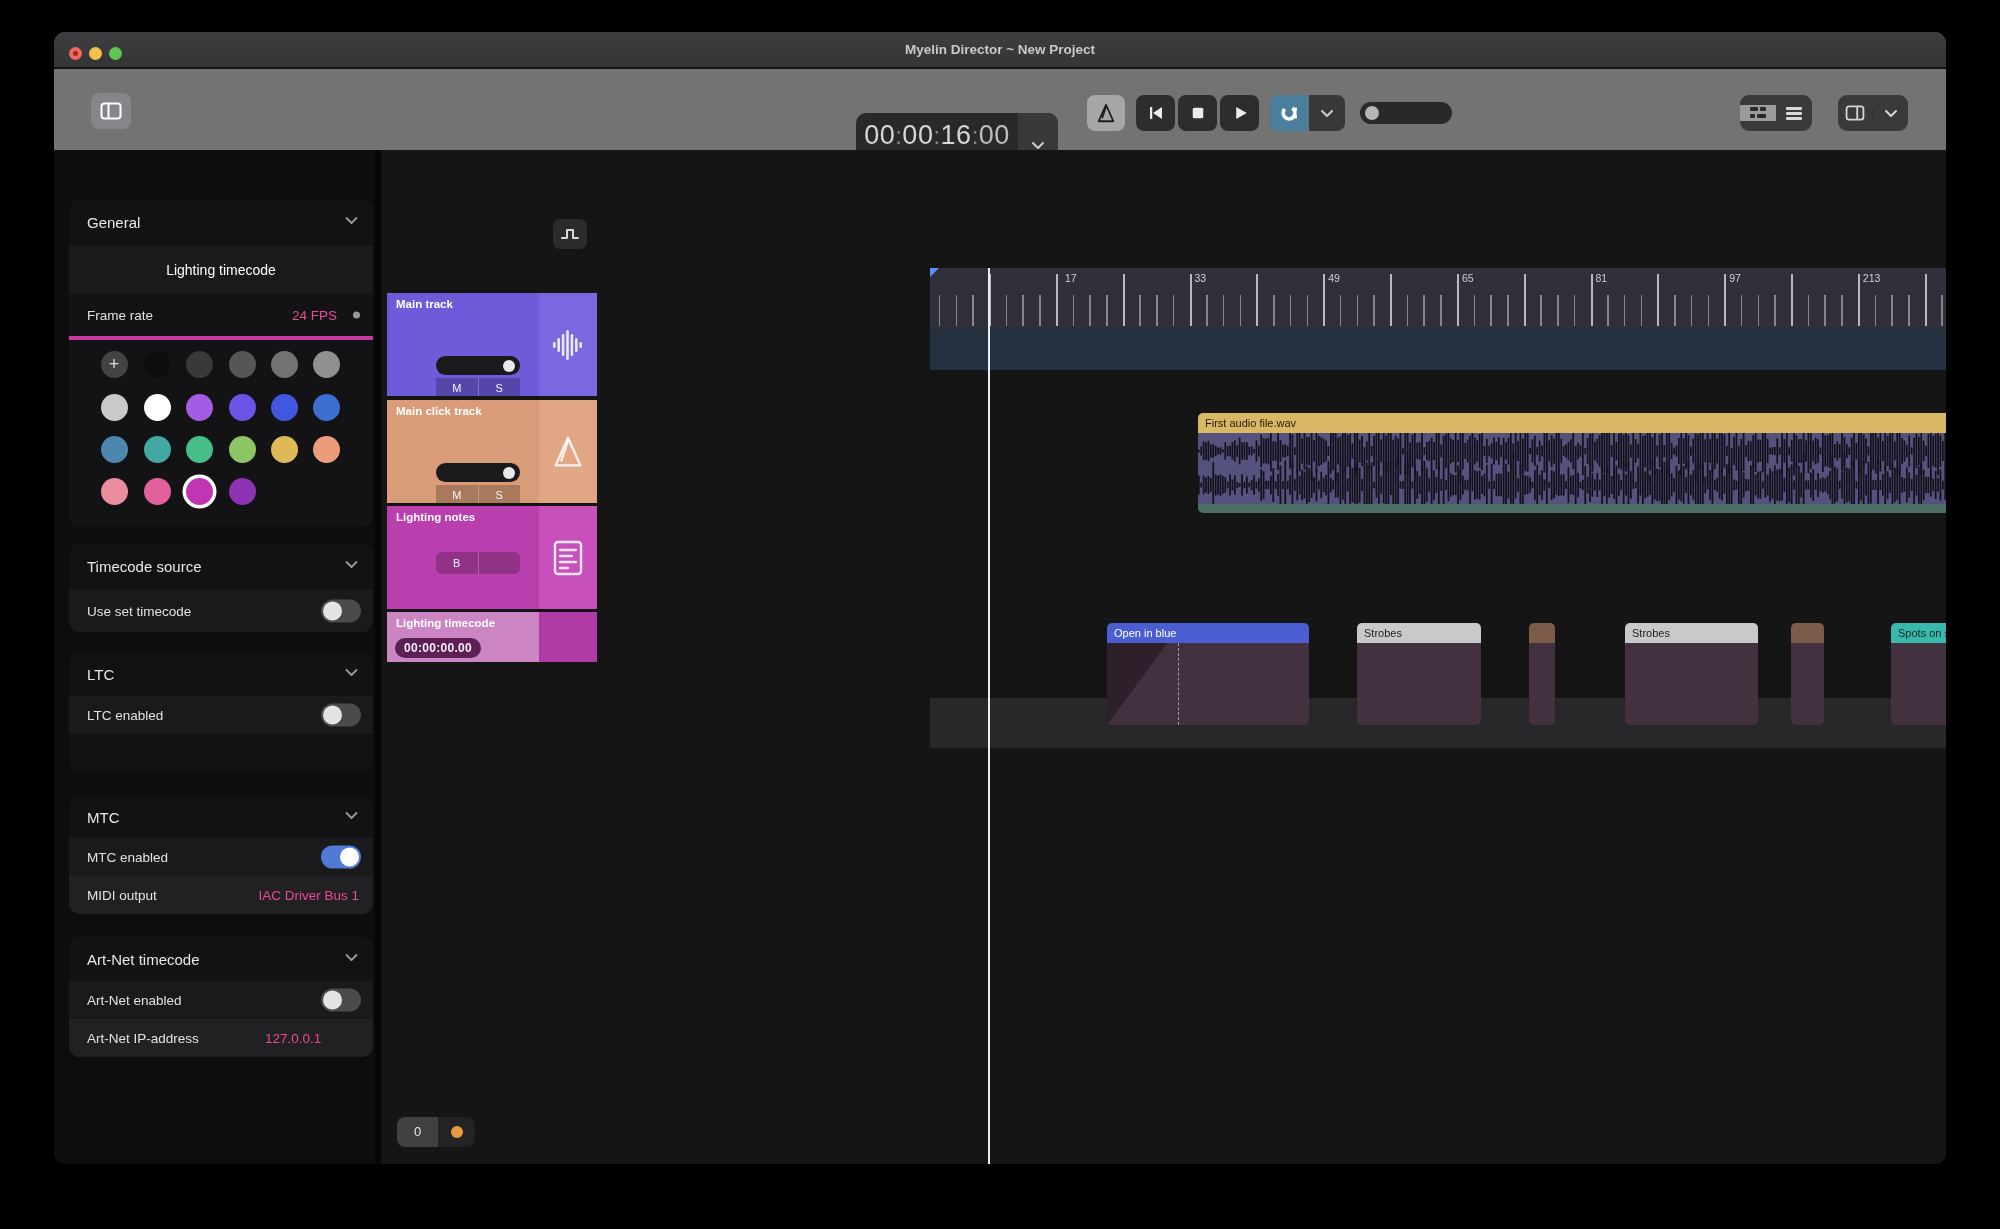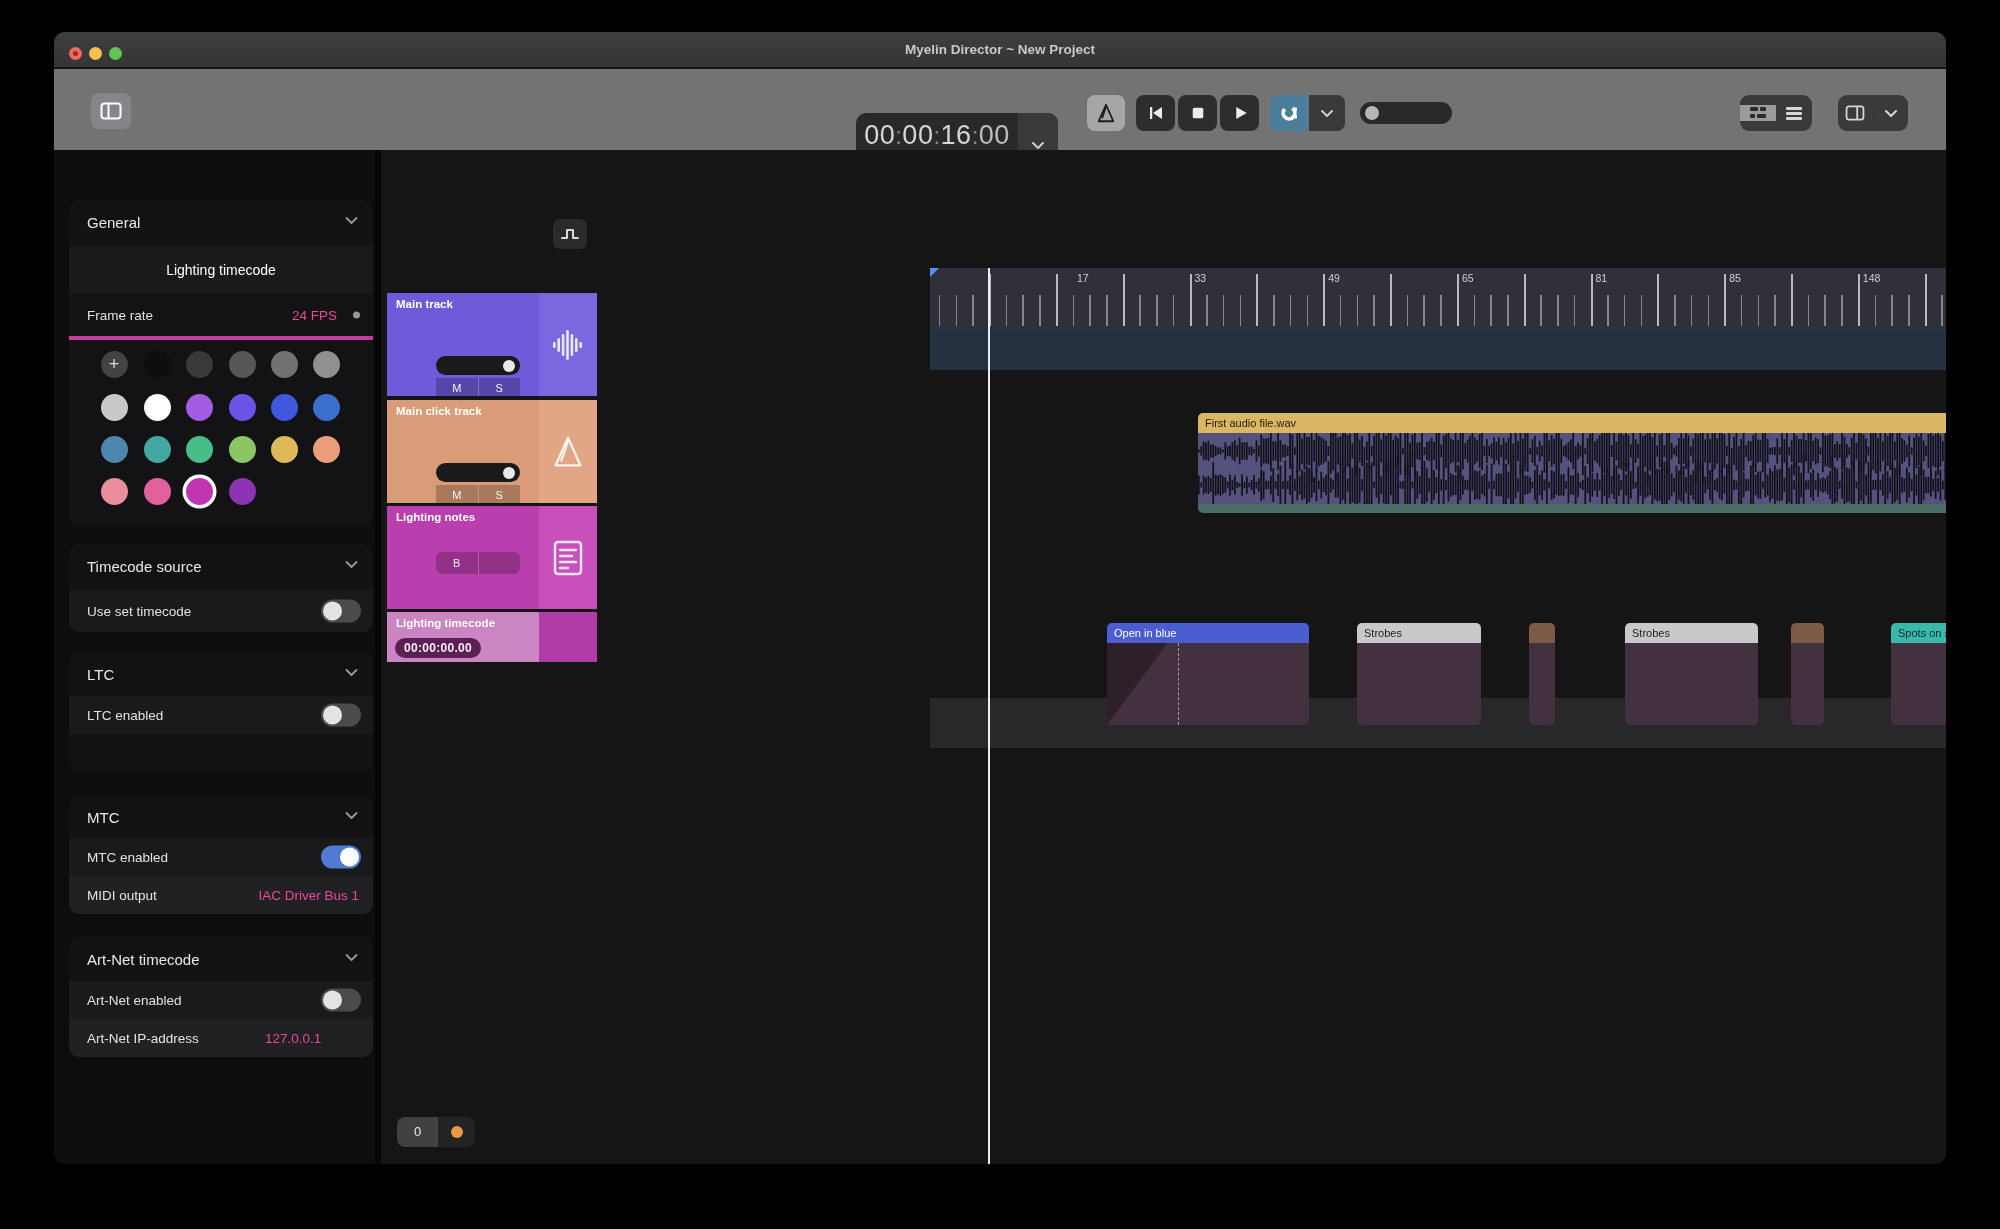--- a/index.html
+++ b/index.html
@@ -511,27 +511,27 @@
             <div class="rtick fl" style="left: 861px;"></div>
             <div class="rtick sm" style="left: 877.7px;"></div>
             <div class="rtick sm" style="left: 894.4px;"></div>
             <div class="rtick sm" style="left: 911.1px;"></div>
             <div class="rtick fl" style="left: 927.8px;"></div>
             <div class="rtick sm" style="left: 944.6px;"></div>
             <div class="rtick sm" style="left: 961.3px;"></div>
             <div class="rtick sm" style="left: 978px;"></div>
             <div class="rtick fl" style="left: 994.7px;"></div>
             <div class="rtick sm" style="left: 1011.4px;"></div>
-            <div class="rnum" style="left: 147px;">17</div>
+            <div class="rnum" style="left: 135px;">17</div>
             <div class="rnum" style="left: 264.5px;">33</div>
             <div class="rnum" style="left: 398.2px;">49</div>
             <div class="rnum" style="left: 531.9px;">65</div>
             <div class="rnum" style="left: 665.5px;">81</div>
-            <div class="rnum" style="left: 799.2px;">85</div>
-            <div class="rnum" style="left: 932.8px;">148</div>
+            <div class="rnum" style="left: 799.2px;">97</div>
+            <div class="rnum" style="left: 932.8px;">213</div>
           </div>
       <div id="marker-lane"></div>
       <div id="row4-stripe"></div>
       <div id="clips">
             <div class="clip" style="left: 268px; top: 145px; width: 999px; height: 100px;">
               <div class="chead" style="background: rgb(217, 183, 101); color: rgb(36, 27, 6);">First audio file.wav</div>
               <div class="cbody" style="height: 71px; background: rgb(86, 82, 126);">
                 <svg width="999" height="71" viewBox="0 0 999 71" preserveAspectRatio="none">
                   <g fill="#0c0b11" opacity=".92">
                     <rect x="0.0" y="16.6" width="1.7" height="2.7"></rect>

